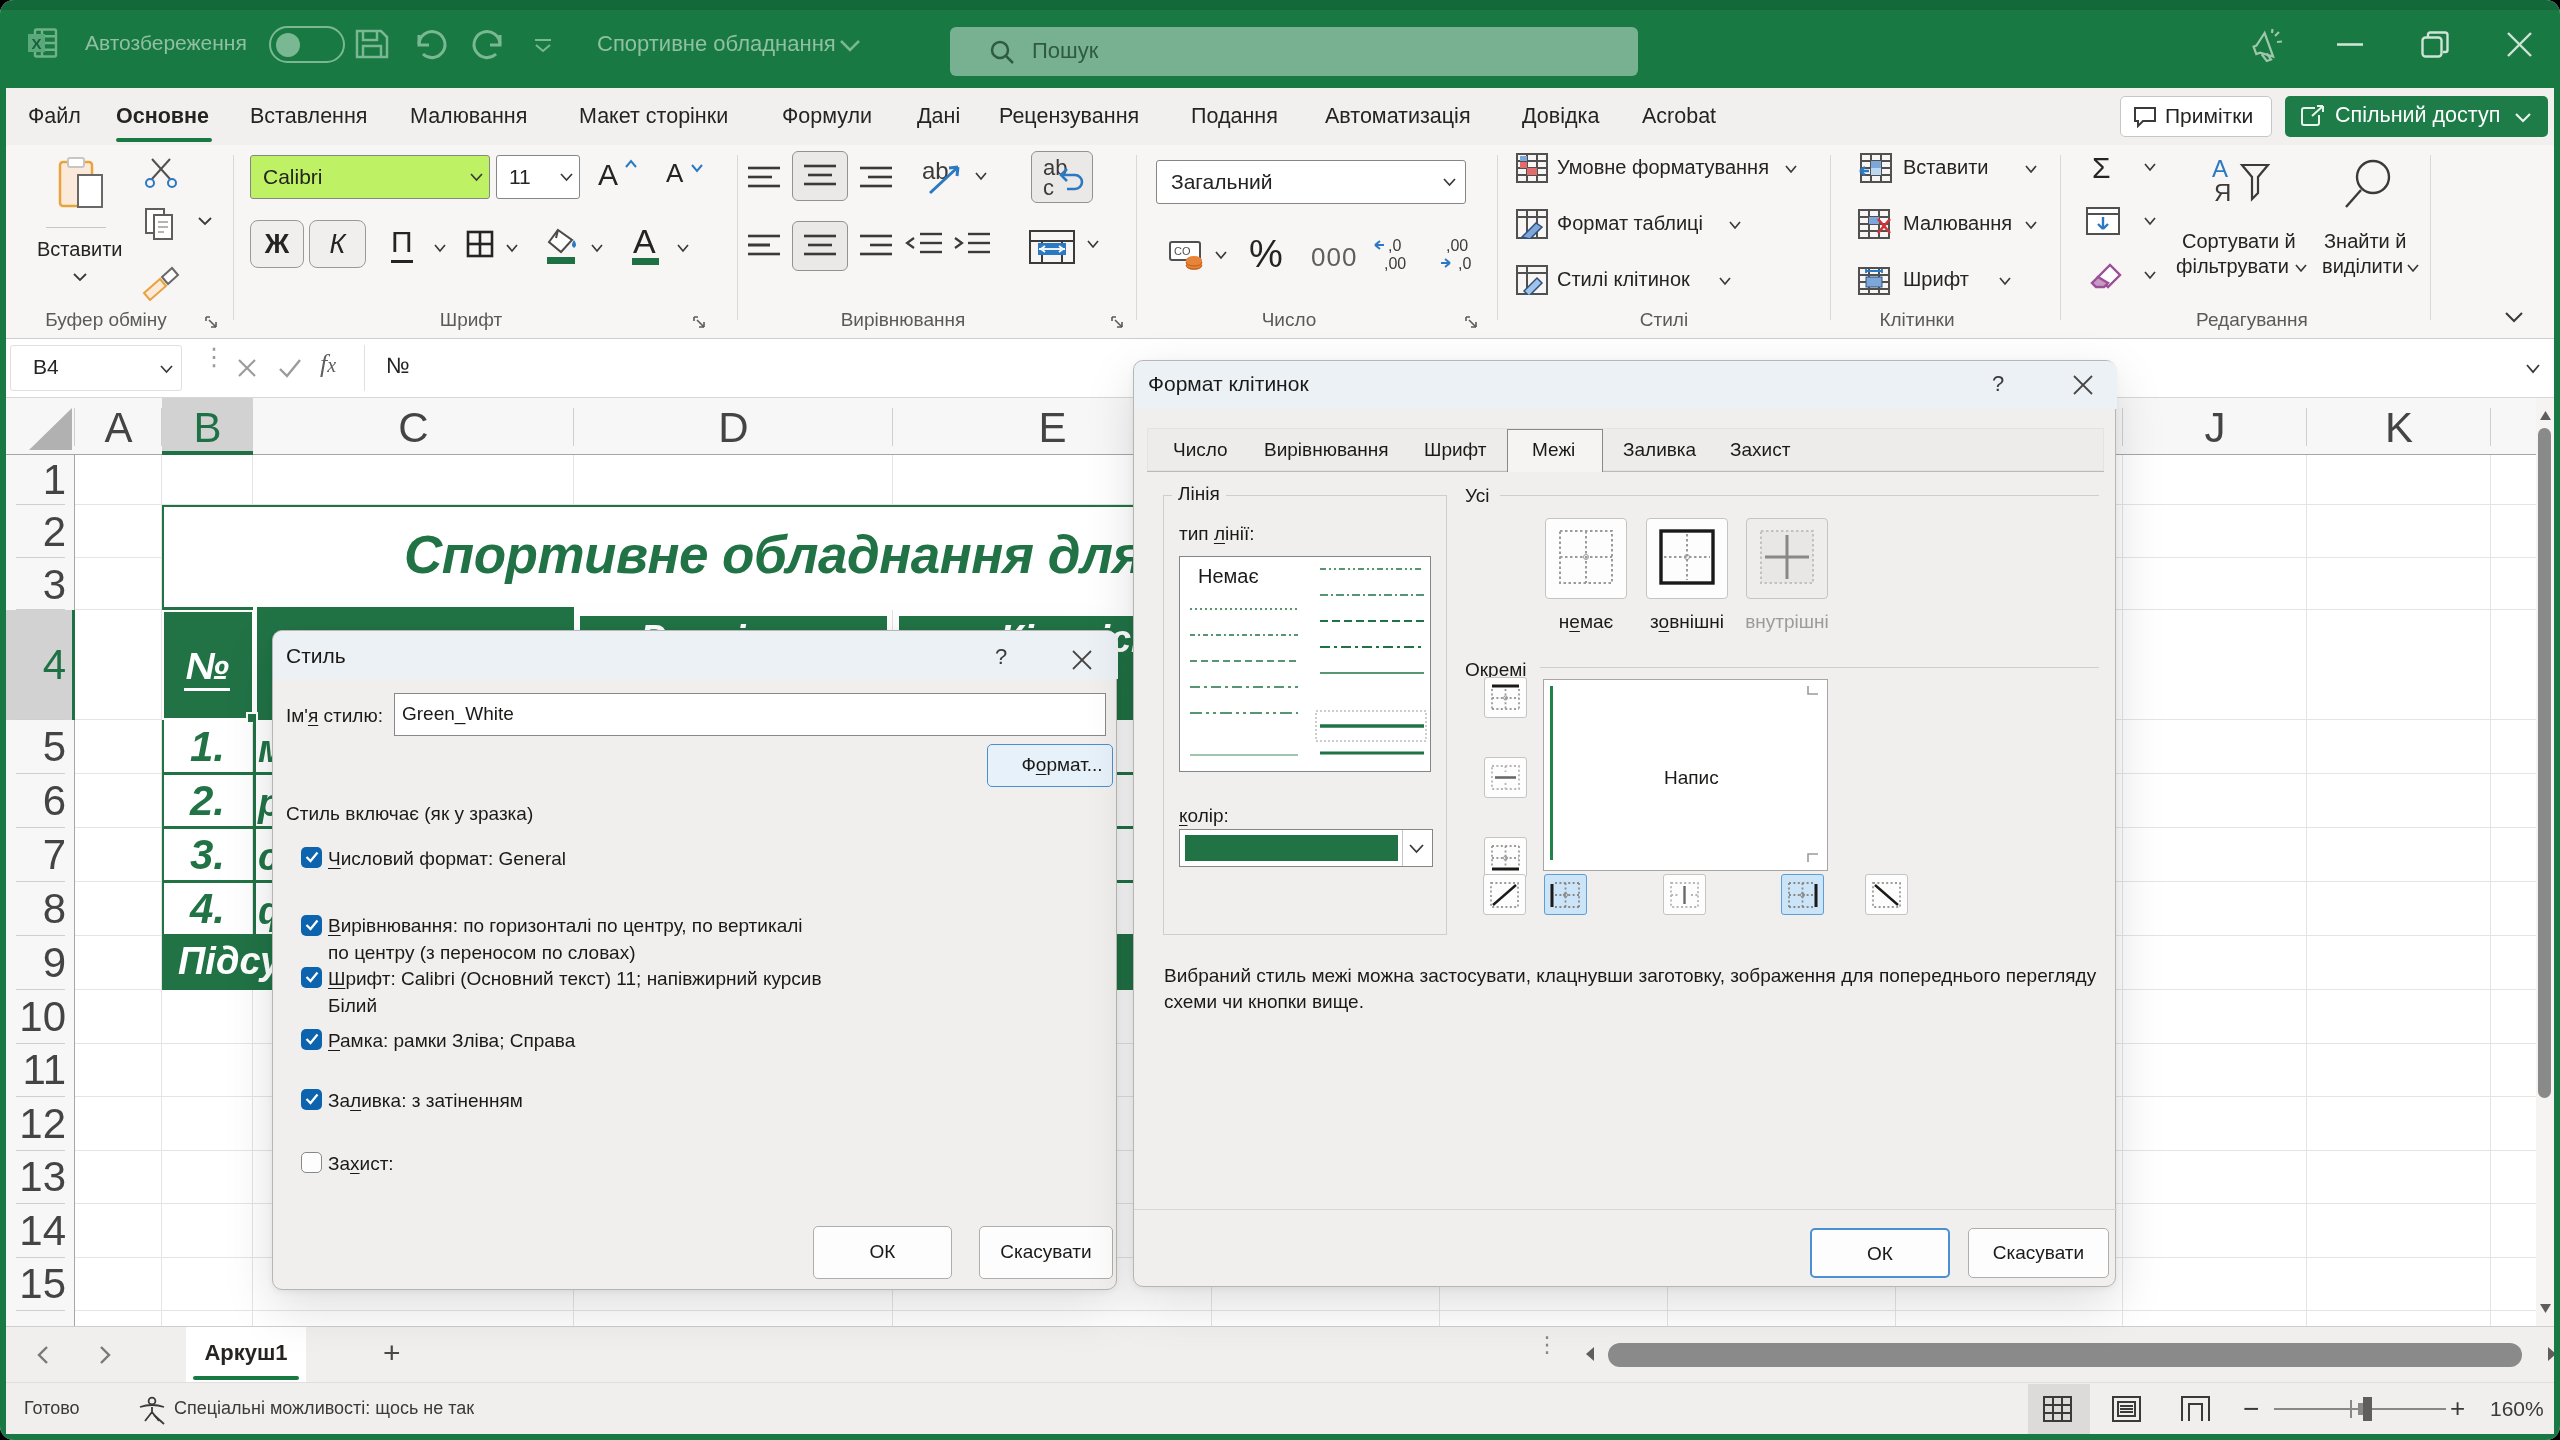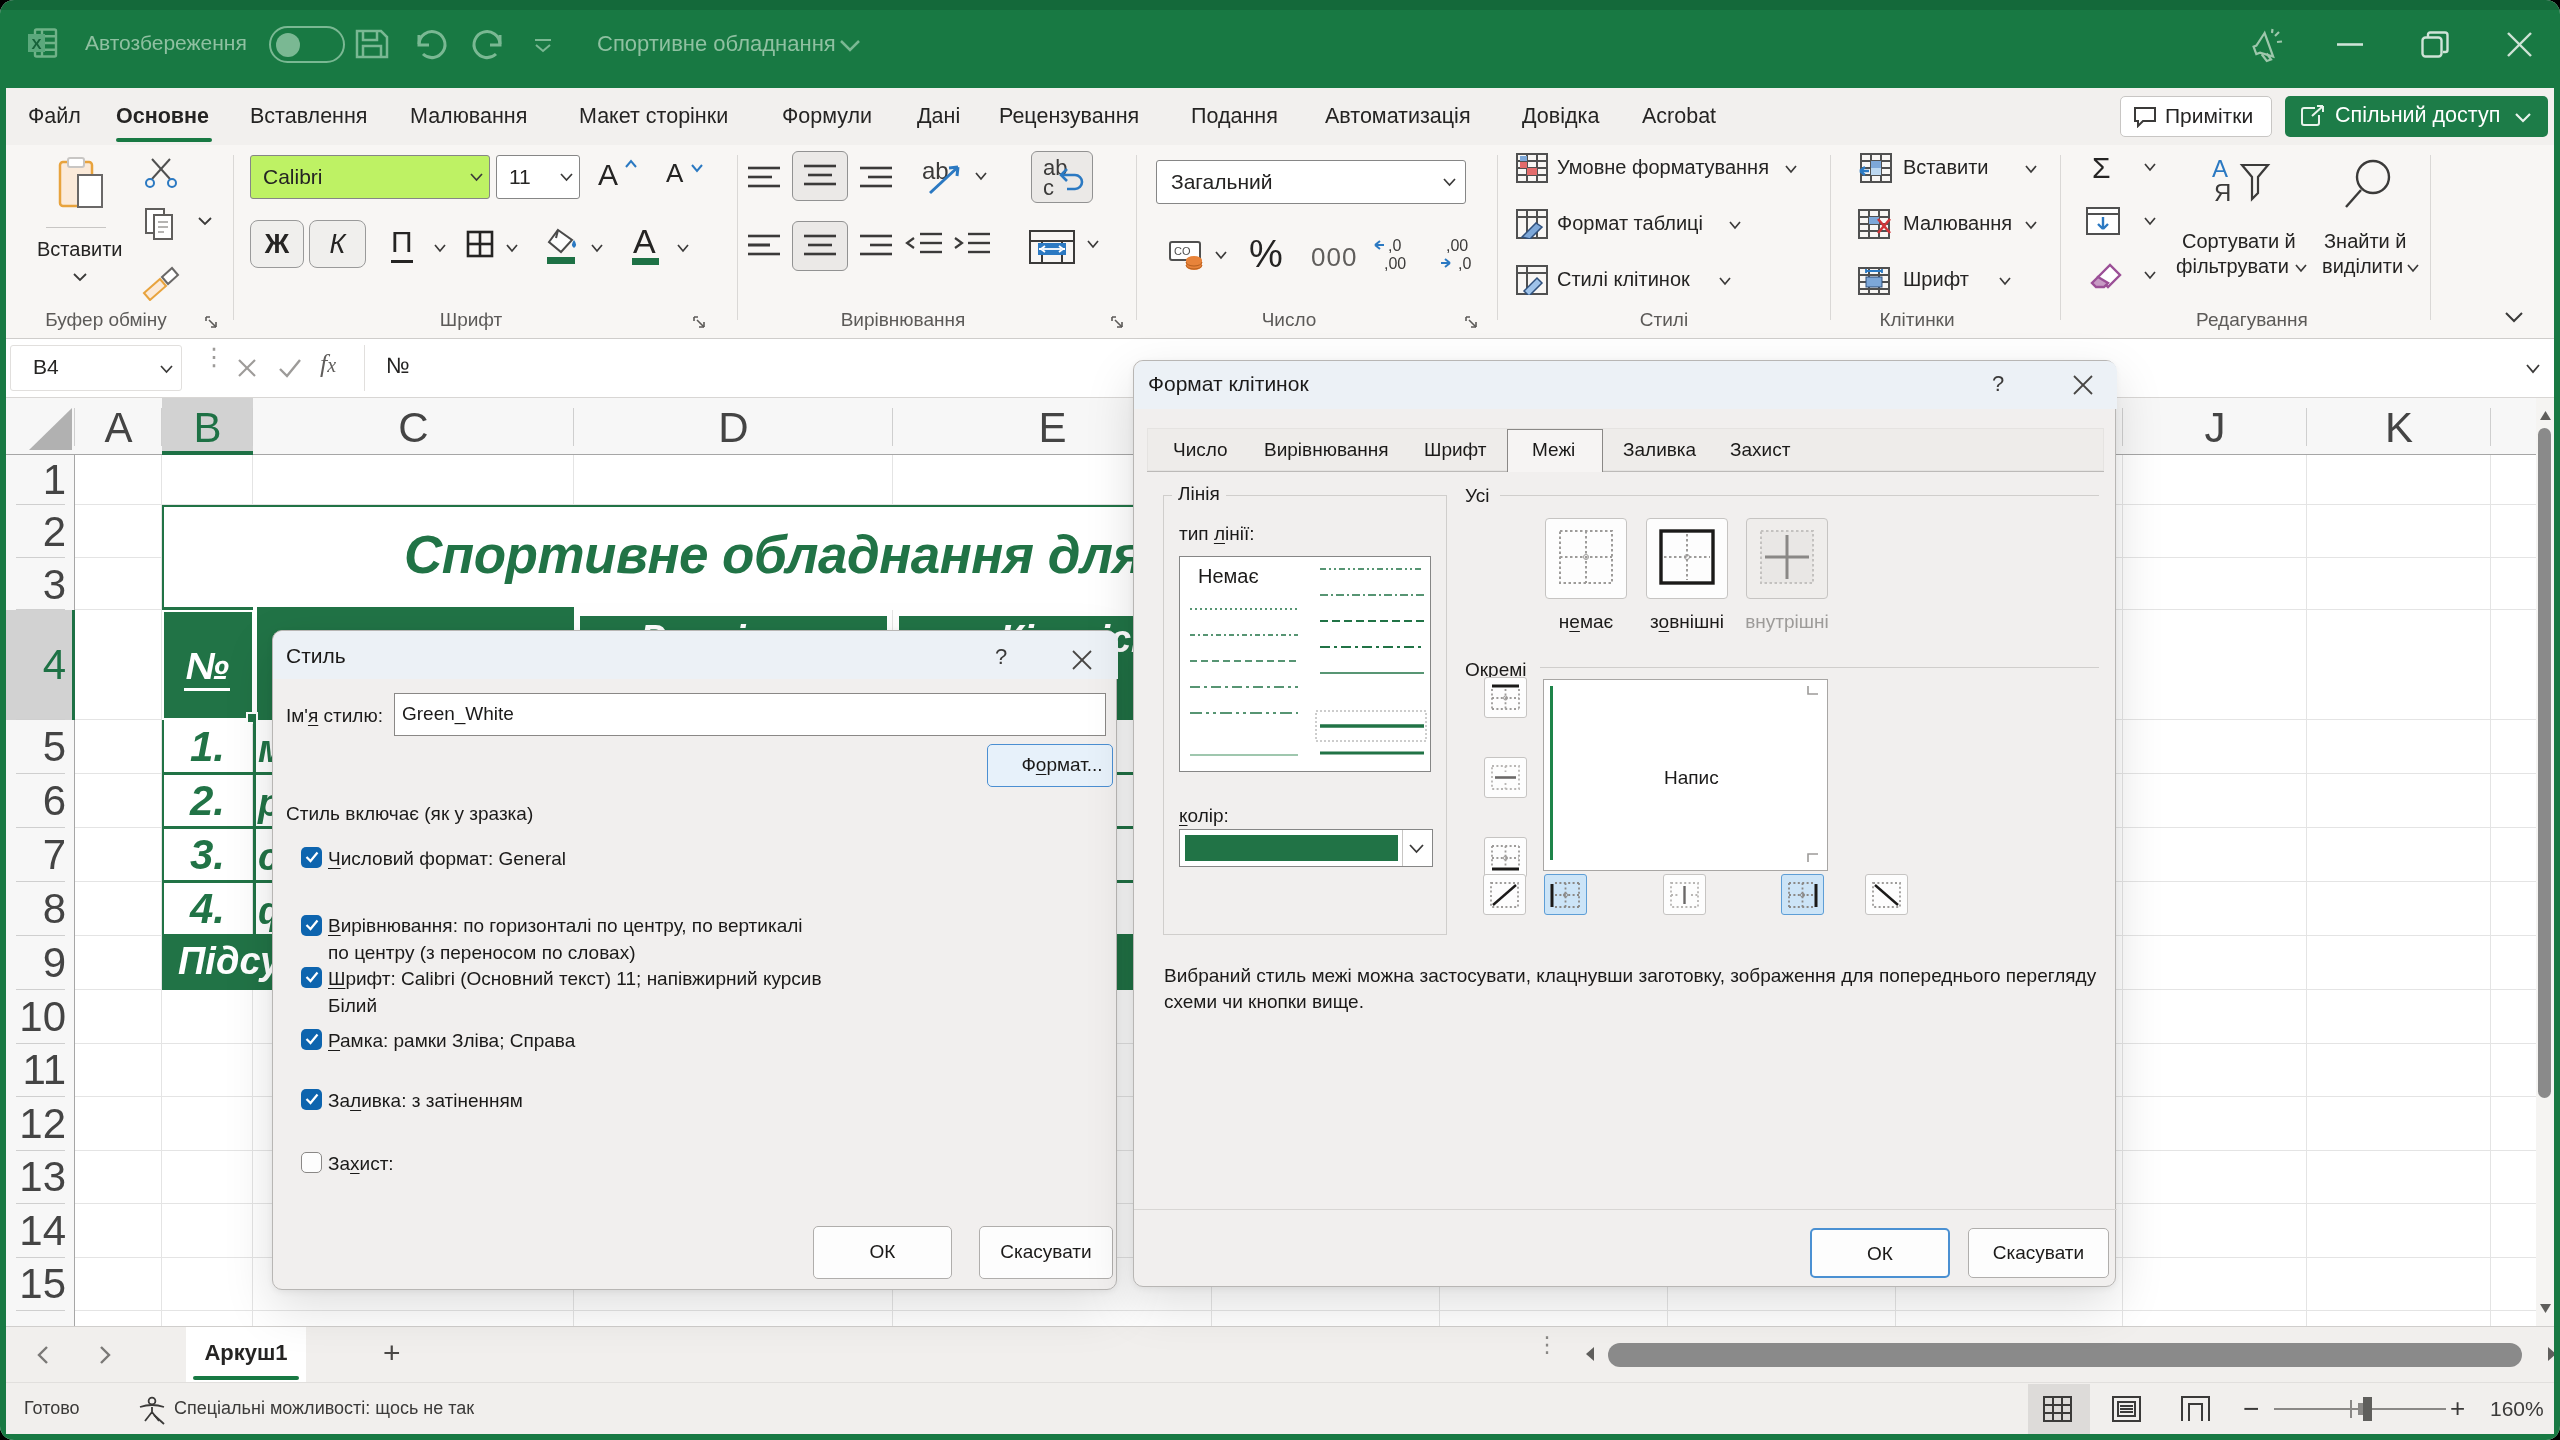--- a/index.html
+++ b/index.html
@@ -85,20 +85,27 @@
       </svg>
 
     <svg class="abs" style="left:532px;top:38px" width="22" height="16" viewBox="0 0 22 16">
         <line x1="3" y1="2" x2="19" y2="2" stroke="#7ab893" stroke-width="2"></line>
         <path d="M4 7 l7 6 7-6" fill="none" stroke="#7ab893" stroke-width="2"></path>
       </svg>
     <div class="tb-txt" style="left:597px;top:31px;font-size:22px;">Спортивне обладнання</div>
     <svg class="abs" style="left:838px;top:38px" width="24" height="16" viewBox="0 0 24 16">
         <path d="M3 3 l9 9 9-9" fill="none" stroke="#7ab893" stroke-width="2.5"></path>
       </svg>
+    <div class="searchbox">
+      <svg class="abs" style="left:38px;top:11px" width="28" height="28" viewBox="0 0 28 28">
+          <circle cx="12" cy="12" r="8" fill="none" stroke="#2e5b41" stroke-width="2.5"></circle>
+          <line x1="18" y1="18" x2="25" y2="25" stroke="#2e5b41" stroke-width="2.5"></line>
+        </svg>
+      <div class="abs" style="left:82px;top:11px;font-size:22px;color:#2e5b41;">Пошук</div>
+    </div>
 
     <svg class="abs" style="left:2248px;top:26px" width="38" height="38" viewBox="0 0 38 38">
         <g fill="none" stroke="#9ec7ac" stroke-width="2.2">
           <path d="M21 8 L9 17 H6 v8 h4 l11 8 z" transform="rotate(-20 16 20)"></path>
           <path d="M11 27 l2.5 8 h4.5 l-2-7" transform="rotate(-20 16 20)"></path>
           <line x1="27" y1="10" x2="31" y2="6"></line>
           <line x1="29" y1="16" x2="34" y2="15.5"></line>
           <line x1="24" y1="7" x2="24.5" y2="3"></line>
         </g>
       </svg>

